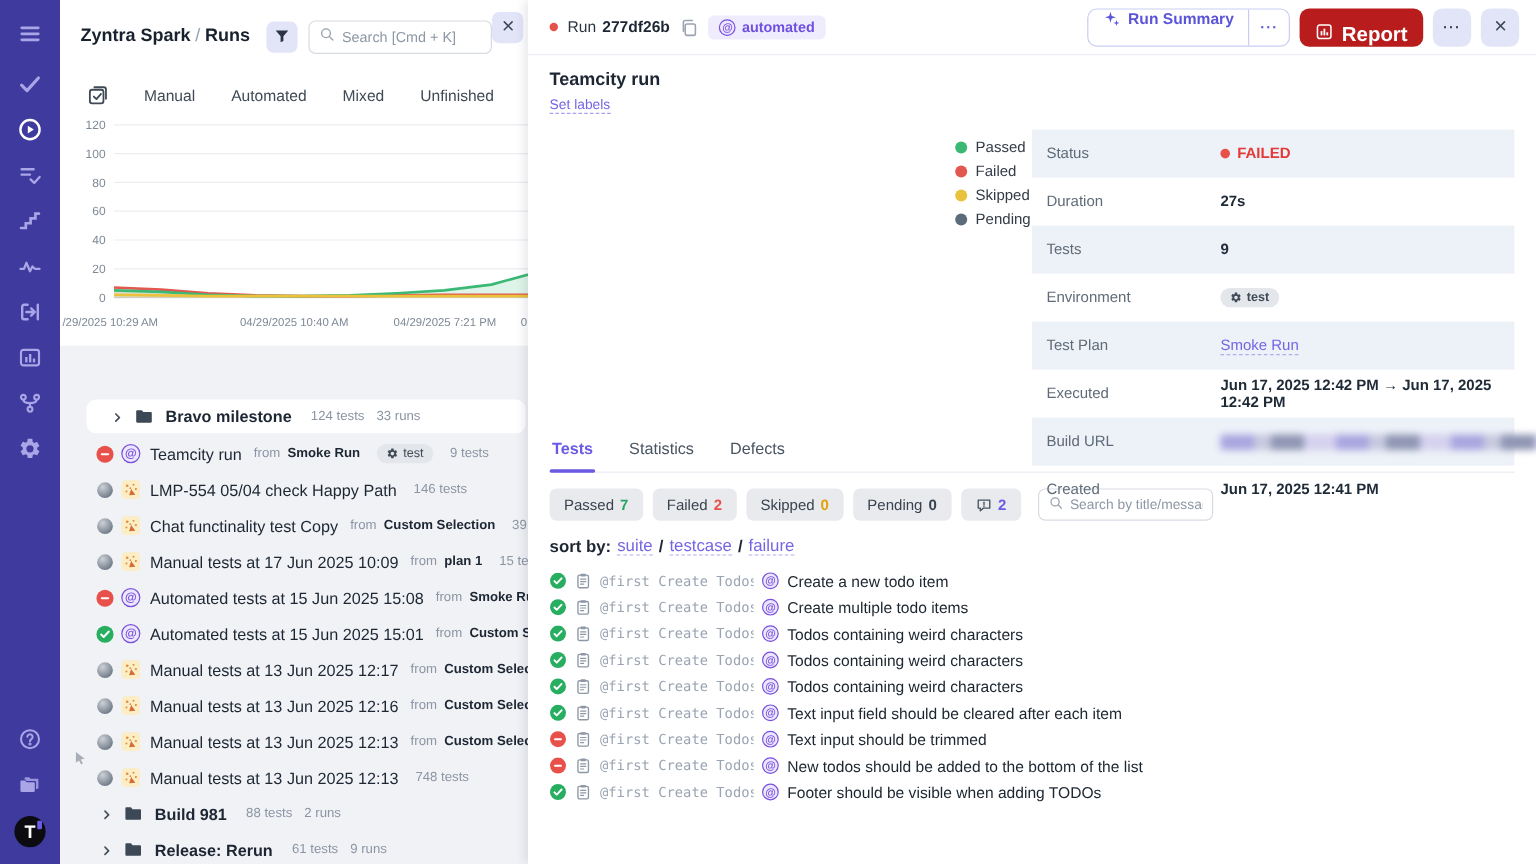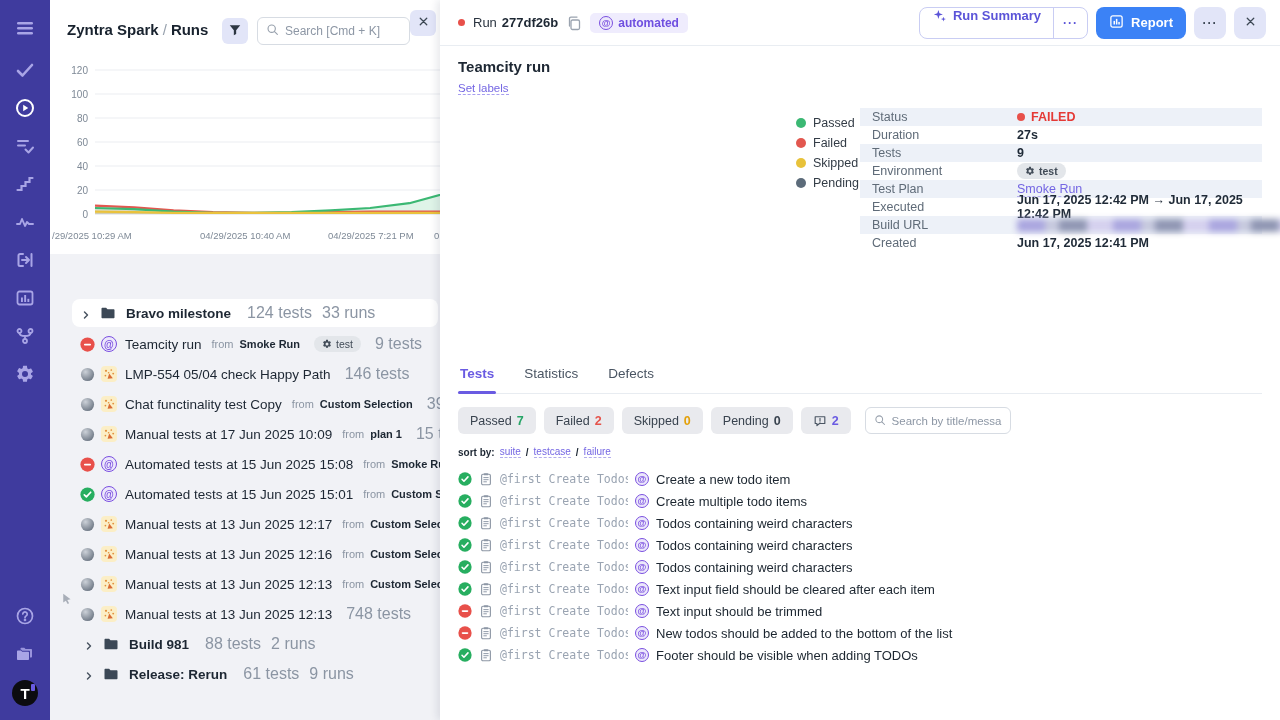--- a/index.html
+++ b/index.html
@@ -37,26 +37,26 @@
   .lp-tabs .selectall { width:17px; height:17px; color:#3f4a56; cursor:pointer; }
   .lp-tabs .selectall svg { width:17px; height:17px; }
 
   .lp-chart { height:192px; position:relative; flex-shrink:0; }
   .lp-chart svg { display:block; }
   .x-label { position:absolute; top:168px; font-size:9.5px; color:#7e8996; white-space:nowrap; }
 
   .lp-list { flex:1; background:#f1f2f6; padding-top:45px; overflow:hidden; position:relative; }
   .row { height:30px; display:flex; align-items:center; white-space:nowrap; overflow:hidden; cursor:pointer; }
   .folder-row { padding-left:33px; gap:8px; }
-  .folder-row.selected { background:#fff; border-radius:8px; margin:0 2px 2px 22px; height:28px; padding-left:8px; position:relative; }
+  .folder-row.selected { background:#fff; border-radius:8px; margin:0 2px 2px 22px; height:28px; padding-left:20px; position:relative; }
   .cursor-ic { position:absolute; left:10px; top:337px; width:13px; height:13px; }
   .chev { width:12px; height:12px; flex-shrink:0; }
   .folder-ic { width:16px; height:16px; flex-shrink:0; }
   .folder-name { font-size:13.5px; font-weight:bold; color:#1d2733; margin-left:2px; }
-  .meta { font-size:16px; color:#8b95a3; margin-left:8px; }
+  .meta { font-size:11px; color:#8b95a3; margin-left:8px; }
   .run-row { padding-left:30px; gap:6px; }
   .st-ic { width:15px; height:15px; flex-shrink:0; }
   .st-ic svg { width:15px; height:15px; display:block; }
   .kind-ic { width:16px; height:16px; flex-shrink:0; display:flex; align-items:center; justify-content:center; }
   .at-circle { width:16px; height:16px; border-radius:50%; background:#ece8fb; color:#7a4fe0; border:1.4px solid #7a4fe0; font-size:10px; font-weight:bold; display:flex; align-items:center; justify-content:center; }
   .at-circle.small { width:14px; height:14px; font-size:9px; }
   .run-title { font-size:13.5px; color:#1d2733; margin-left:2px; }
   .from-lbl { font-size:11px; color:#8b95a3; margin-left:4px; }
   .from-src { font-size:11px; font-weight:bold; color:#1d2733; }
   .env-badge { display:inline-flex; align-items:center; gap:4px; background:#e3e6ea; border-radius:10px; padding:2px 8px; font-size:10.5px; color:#414b57; margin-left:8px; }
@@ -68,42 +68,42 @@
   .dot-red { width:7px; height:7px; border-radius:50%; background:#e8504a; }
   .run-word { font-size:13px; color:#2a3440; }
   .run-id { font-size:13px; font-weight:bold; color:#1d2733; margin-left:-3px; }
   .copy-ic { width:16px; height:16px; cursor:pointer; }
   .auto-badge { display:inline-flex; align-items:center; gap:5px; background:#efecfd; border-radius:5px; padding:3px 9px; font-size:12px; color:#6f4fe0; font-weight:bold; }
   .dt-actions { margin-left:auto; display:flex; align-items:center; gap:8px; }
   .btn-summary { display:flex; align-items:stretch; border:1px solid #c9cdf3; border-radius:8px; background:#fff; overflow:hidden; height:32px; cursor:pointer; }
   .btn-summary .seg1 { display:flex; gap:6px; padding:0 12px; font-size:13px; color:#5b54d8; font-weight:bold; }
   .btn-summary .seg1 svg { width:15px; height:15px; }
   .btn-summary .seg2 { display:flex; align-items:center; padding:0 9px; border-left:1px solid #c9cdf3; color:#5b54d8; font-size:12px; letter-spacing:1px; font-weight:bold; }
-  .btn-report { display:flex; align-items:center; gap:7px; background:#3b82f6; color:#fff; border:none; border-radius:8px; height:32px; padding:0 13px; font-size:13px; font-weight:bold; cursor:pointer; }
+  .btn-report { display:flex; align-items:flex-end; gap:7px; background:#b91c1c; color:#fff; border:none; border-radius:8px; height:32px; padding:0 13px; font-size:17px; font-weight:bold; cursor:pointer; }
   .btn-report svg { width:15px; height:15px; }
   .btn-sq { width:32px; height:32px; background:#e2e5f8; border:none; border-radius:8px; color:#3c4754; display:flex; align-items:center; justify-content:center; font-size:12px; letter-spacing:1px; font-weight:bold; cursor:pointer; }
   .btn-sq svg { width:13px; height:13px; }
 
   .dt-body { padding:12px 18px 0 18px; flex:1; overflow:hidden; }
   .dt-title { font-size:15px; font-weight:bold; color:#1d2733; }
   .set-labels { display:inline-block; margin-top:7px; font-size:11.5px; color:#7466e3; border-bottom:1px dashed #a79ff0; cursor:pointer; }
 
   .overview { position:relative; height:248px; margin-top:6px; }
   .donut-wrap { position:absolute; left:102px; top:0; width:126px; height:126px; }
   .donut { width:126px; height:126px; border-radius:50%; position:relative; }
   .donut::after { content:""; position:absolute; left:31px; top:31px; width:64px; height:64px; background:#fff; border-radius:50%; }
   .donut-label { position:absolute; color:#fff; font-size:11px; font-weight:bold; text-shadow:0 1px 2px rgba(0,0,0,.25); z-index:2; }
   .dl-failed { left:15px; top:18px; }
   .dl-passed { left:73px; top:89px; }
   .legend { position:absolute; left:338px; top:14px; display:flex; flex-direction:column; gap:6px; }
   .lg-item { display:flex; align-items:center; gap:7px; font-size:12.5px; color:#333c46; }
   .lg-dot { width:10px; height:10px; border-radius:50%; flex-shrink:0; }
 
   .info-table { position:absolute; left:402px; top:6px; width:402px; }
-  .info-row { display:flex; align-items:center; height:18px; padding:0 0 0 12px; font-size:12.5px; }
+  .info-row { display:flex; align-items:center; height:40px; padding:0 0 0 12px; font-size:12.5px; }
   .info-row.shaded { background:#edf1f8; }
   .info-label { width:145px; color:#5f6b78; flex-shrink:0; }
   .info-value { color:#1f2a37; font-weight:bold; display:flex; align-items:center; gap:6px; }
   .val-status { color:#e53935; display:flex; align-items:center; gap:6px; font-weight:bold; }
   .val-status .dot-red { width:8px; height:8px; }
   .val-link { color:#7466e3; font-weight:normal; border-bottom:1px dashed #b3aced; cursor:pointer; }
   .blur-bar { width:330px; height:13px; border-radius:3px; filter:blur(3px);
     background:repeating-linear-gradient(90deg,#a9a5df 0 28px,#c6c9de 28px 42px,#8f96b3 42px 70px,#d4d0ee 70px 96px); }
 
   .dt-tabs { display:flex; gap:26px; border-bottom:1px solid #e8ecf1; margin-top:14px; height:30px; }
@@ -113,21 +113,21 @@
 
   .filter-row { display:flex; align-items:center; gap:8px; margin-top:13px; }
   .pill { display:flex; align-items:center; gap:5px; background:#e9eaee; border:none; border-radius:6px; height:27px; padding:0 12px; font-size:12.5px; color:#39434f; cursor:pointer; white-space:nowrap; }
   .pill b { font-weight:bold; }
   .pill svg { width:14px; height:14px; }
   .dt-search { width:146px; height:27px; border:1px solid #d7dce3; border-radius:6px; display:flex; align-items:center; gap:6px; padding:0 8px; margin-left:6px; }
   .dt-search svg { width:12px; height:12px; flex-shrink:0; }
   .dt-search input { border:none; outline:none; width:100%; font-size:11.5px; color:#3c4754; background:transparent; font-family:"Liberation Sans", sans-serif; }
   .dt-search input::placeholder { color:#8d97a5; }
 
-  .sort-row { margin-top:12px; font-size:10px; color:#1d2733; font-weight:bold; display:flex; gap:5px; align-items:center; }
+  .sort-row { margin-top:12px; font-size:14px; color:#1d2733; font-weight:bold; display:flex; gap:5px; align-items:center; }
   .sort-link { color:#7466e3; font-weight:normal; border-bottom:1px dashed #b3aced; cursor:pointer; }
 
   .tests-list { margin-top:10px; }
   .test-row { display:flex; align-items:center; height:22px; gap:7px; cursor:pointer; }
   .t-st { width:14px; height:14px; flex-shrink:0; }
   .t-st svg { width:14px; height:14px; display:block; }
   .clip-ic { width:14px; height:14px; flex-shrink:0; }
   .t-suite { font-family:"DejaVu Sans Mono", monospace; font-size:11.5px; color:#9aa4b2; width:128px; overflow:hidden; white-space:nowrap; flex-shrink:0; }
   .t-title { font-size:13px; color:#1c2630; white-space:nowrap; }
 </style>
@@ -238,20 +238,34 @@
             </svg></span>
         <input type="text" placeholder="Search [Cmd + K]" style="">
       </div>
       <button class="icon-btn lp-close">
         <span><svg viewBox="0 0 16 16" style="width:13px;height:13px">
               <path d="M4 4l8 8M12 4l-8 8" stroke="#3c4754" stroke-width="1.6" stroke-linecap="round"></path>
             </svg></span>
       </button>
     </div>
 
+    <div class="lp-tabs">
+      <span class="selectall">
+        <svg viewBox="0 0 18 18" fill="none" stroke="#3f4a56" stroke-width="1.6">
+            <rect x="2" y="4" width="12" height="12" rx="2"></rect>
+            <path d="M5.5 10l2.3 2.3 4-4.6" stroke-linecap="round" stroke-linejoin="round"></path>
+            <path d="M6 1.8h8.2c1.1 0 2 .9 2 2V12" stroke-linecap="round"></path>
+          </svg>
+      </span>
+      <span class="lp-tab">Manual</span>
+      <span class="lp-tab">Automated</span>
+      <span class="lp-tab">Mixed</span>
+      <span class="lp-tab">Unfinished</span>
+      <span class="lp-tab">Groups</span>
+    </div>
 
     <div class="lp-chart">
       <svg id="runs-chart-svg" width="390" height="166" viewBox="0 0 390 166">
           <line x1="45" x2="390" y1="152" y2="152" stroke="#d8dde3" stroke-width="1"></line>
           <text x="38" y="155.5" text-anchor="end" font-size="10" fill="#7e8996">0</text>
           <line x1="45" x2="390" y1="128" y2="128" stroke="#ebedf1" stroke-width="1"></line>
           <text x="38" y="131.5" text-anchor="end" font-size="10" fill="#7e8996">20</text>
           <line x1="45" x2="390" y1="104" y2="104" stroke="#ebedf1" stroke-width="1"></line>
           <text x="38" y="107.5" text-anchor="end" font-size="10" fill="#7e8996">40</text>
           <line x1="45" x2="390" y1="80" y2="80" stroke="#ebedf1" stroke-width="1"></line>

